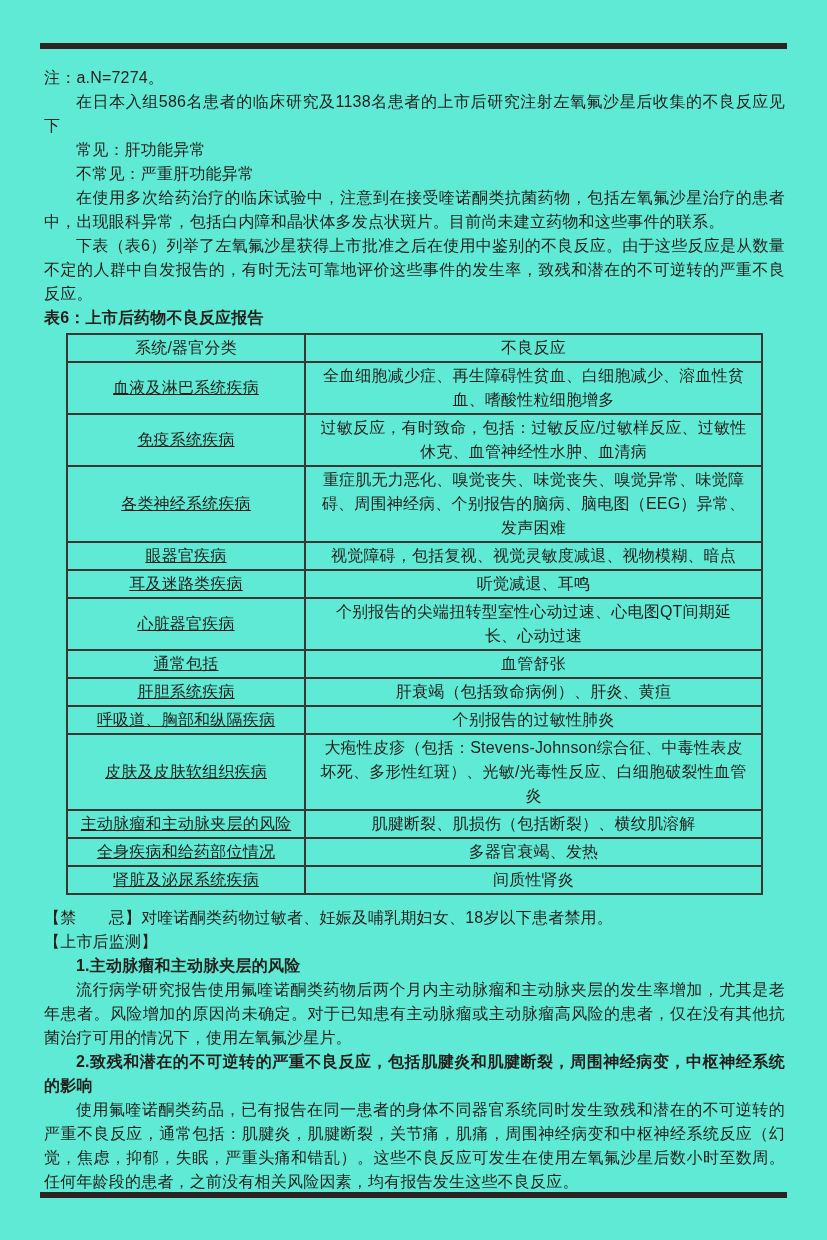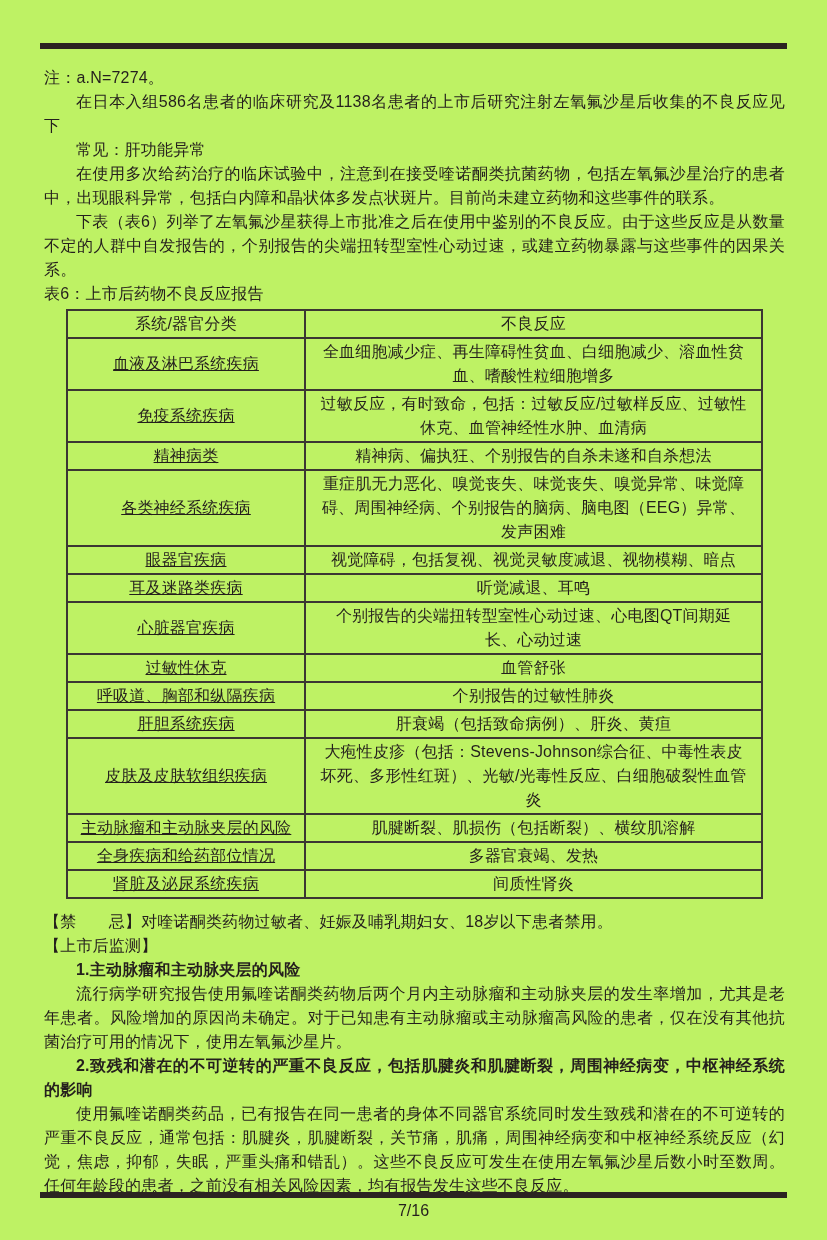--- a/index.html
+++ b/index.html
@@ -2,32 +2,32 @@
 <html lang="zh"><head>
 <meta charset="utf-8">
 <style>
   html,body{margin:0;padding:0;}
   body{
     width:827px;height:1240px;background:#ffffff;
     font-family:"Liberation Sans","DejaVu Sans",sans-serif;
     color:#241f1d;
     -webkit-font-smoothing:antialiased;
   }
-  .page{position:relative;width:827px;height:1240px;overflow:hidden;background:#bef264;}
+  .page{position:relative;width:827px;height:1240px;overflow:hidden;background:#5eead4;}
   .rule{position:absolute;left:40px;width:747px;height:6px;background:#2b2321;}
   .rule-top{top:43px;}
   .rule-bottom{top:1192px;}
   .content{
     position:absolute;left:44px;top:66px;width:741px;
     font-size:16px;line-height:24px;letter-spacing:0.2px;
   }
   .content p{margin:0;padding:0;text-align:justify;}
   .indent{text-indent:2em;}
   .bold{font-weight:bold;}
-  .caption{text-align:center;font-weight:normal;text-indent:0;}
+  .caption{text-align:center;font-weight:bold;text-indent:0;}
   table.adr{
     border-collapse:collapse;table-layout:fixed;
     width:697px;margin:3px auto 0 auto;
   }
   table.adr th, table.adr td{
     border:2px solid #3c3633;
     font-weight:normal;
     text-align:center;vertical-align:middle;
     font-size:16px;line-height:24px;
     padding:1px 14px;
@@ -45,23 +45,24 @@
 
 <div class="page">
 
   <div class="rule rule-top"></div>
 
   <div class="content">
 
     <p>注：a.N=7274。</p>
     <p class="indent">在日本入组586名患者的临床研究及1138名患者的上市后研究注射左氧氟沙星后收集的不良反应见下</p>
     <p class="indent">常见：肝功能异常</p>
+    <p class="indent">不常见：严重肝功能异常</p>
     <p class="indent">在使用多次给药治疗的临床试验中，注意到在接受喹诺酮类抗菌药物，包括左氧氟沙星治疗的患者中，出现眼科异常，包括白内障和晶状体多发点状斑片。目前尚未建立药物和这些事件的联系。</p>
 
-    <p class="indent">下表（表6）列举了左氧氟沙星获得上市批准之后在使用中鉴别的不良反应。由于这些反应是从数量不定的人群中自发报告的，个别报告的尖端扭转型室性心动过速，或建立药物暴露与这些事件的因果关系。</p>
+    <p class="indent">下表（表6）列举了左氧氟沙星获得上市批准之后在使用中鉴别的不良反应。由于这些反应是从数量不定的人群中自发报告的，有时无法可靠地评价这些事件的发生率，致残和潜在的不可逆转的严重不良反应。</p>
 
     <p class="caption">表6：上市后药物不良反应报告</p>
 
     <table class="adr">
       <colgroup>
           <col class="col-cat">
           <col>
         </colgroup>
       <tbody>
           <tr>
@@ -70,50 +71,46 @@
       </tr>
       <tr>
         <td class="cat">血液及淋巴系统疾病</td>
         <td>全血细胞减少症、再生障碍性贫血、白细胞减少、溶血性贫血、嗜酸性粒细胞增多</td>
       </tr>
       <tr>
         <td class="cat">免疫系统疾病</td>
         <td>过敏反应，有时致命，包括：过敏反应/过敏样反应、过敏性休克、血管神经性水肿、血清病</td>
       </tr>
       <tr>
-        <td class="cat">精神病类</td>
-        <td>精神病、偏执狂、个别报告的自杀未遂和自杀想法</td>
-      </tr>
-      <tr>
         <td class="cat">各类神经系统疾病</td>
         <td>重症肌无力恶化、嗅觉丧失、味觉丧失、嗅觉异常、味觉障碍、周围神经病、个别报告的脑病、脑电图（EEG）异常、发声困难</td>
       </tr>
       <tr>
         <td class="cat">眼器官疾病</td>
         <td>视觉障碍，包括复视、视觉灵敏度减退、视物模糊、暗点</td>
       </tr>
       <tr>
         <td class="cat">耳及迷路类疾病</td>
         <td>听觉减退、耳鸣</td>
       </tr>
       <tr>
         <td class="cat">心脏器官疾病</td>
         <td>个别报告的尖端扭转型室性心动过速、心电图QT间期延长、心动过速</td>
       </tr>
       <tr>
-        <td class="cat">过敏性休克</td>
+        <td class="cat">通常包括</td>
         <td>血管舒张</td>
+      </tr>
+      <tr>
+        <td class="cat">肝胆系统疾病</td>
+        <td>肝衰竭（包括致命病例）、肝炎、黄疸</td>
       </tr>
       <tr>
         <td class="cat">呼吸道、胸部和纵隔疾病</td>
         <td>个别报告的过敏性肺炎</td>
-      </tr>
-      <tr>
-        <td class="cat">肝胆系统疾病</td>
-        <td>肝衰竭（包括致命病例）、肝炎、黄疸</td>
       </tr>
       <tr>
         <td class="cat">皮肤及皮肤软组织疾病</td>
         <td>大疱性皮疹（包括：Stevens-Johnson综合征、中毒性表皮坏死、多形性红斑）、光敏/光毒性反应、白细胞破裂性血管炎</td>
       </tr>
       <tr>
         <td class="cat">主动脉瘤和主动脉夹层的风险</td>
         <td>肌腱断裂、肌损伤（包括断裂）、横纹肌溶解</td>
       </tr>
       <tr>
@@ -131,15 +128,14 @@
     <p>【上市后监测】</p>
     <p class="indent bold">1.主动脉瘤和主动脉夹层的风险</p>
     <p class="indent">流行病学研究报告使用氟喹诺酮类药物后两个月内主动脉瘤和主动脉夹层的发生率增加，尤其是老年患者。风险增加的原因尚未确定。对于已知患有主动脉瘤或主动脉瘤高风险的患者，仅在没有其他抗菌治疗可用的情况下，使用左氧氟沙星片。</p>
     <p class="indent bold">2.致残和潜在的不可逆转的严重不良反应，包括肌腱炎和肌腱断裂，周围神经病变，中枢神经系统的影响</p>
     <p class="indent">使用氟喹诺酮类药品，已有报告在同一患者的身体不同器官系统同时发生致残和潜在的不可逆转的严重不良反应，通常包括：肌腱炎，肌腱断裂，关节痛，肌痛，周围神经病变和中枢神经系统反应（幻觉，焦虑，抑郁，失眠，严重头痛和错乱）。这些不良反应可发生在使用左氧氟沙星后数小时至数周。任何年龄段的患者，之前没有相关风险因素，均有报告发生这些不良反应。</p>
 
   </div>
 
   <div class="rule rule-bottom"></div>
 
-  <div class="page-number">7/16</div>
 
 </div>
 
 </body></html>

